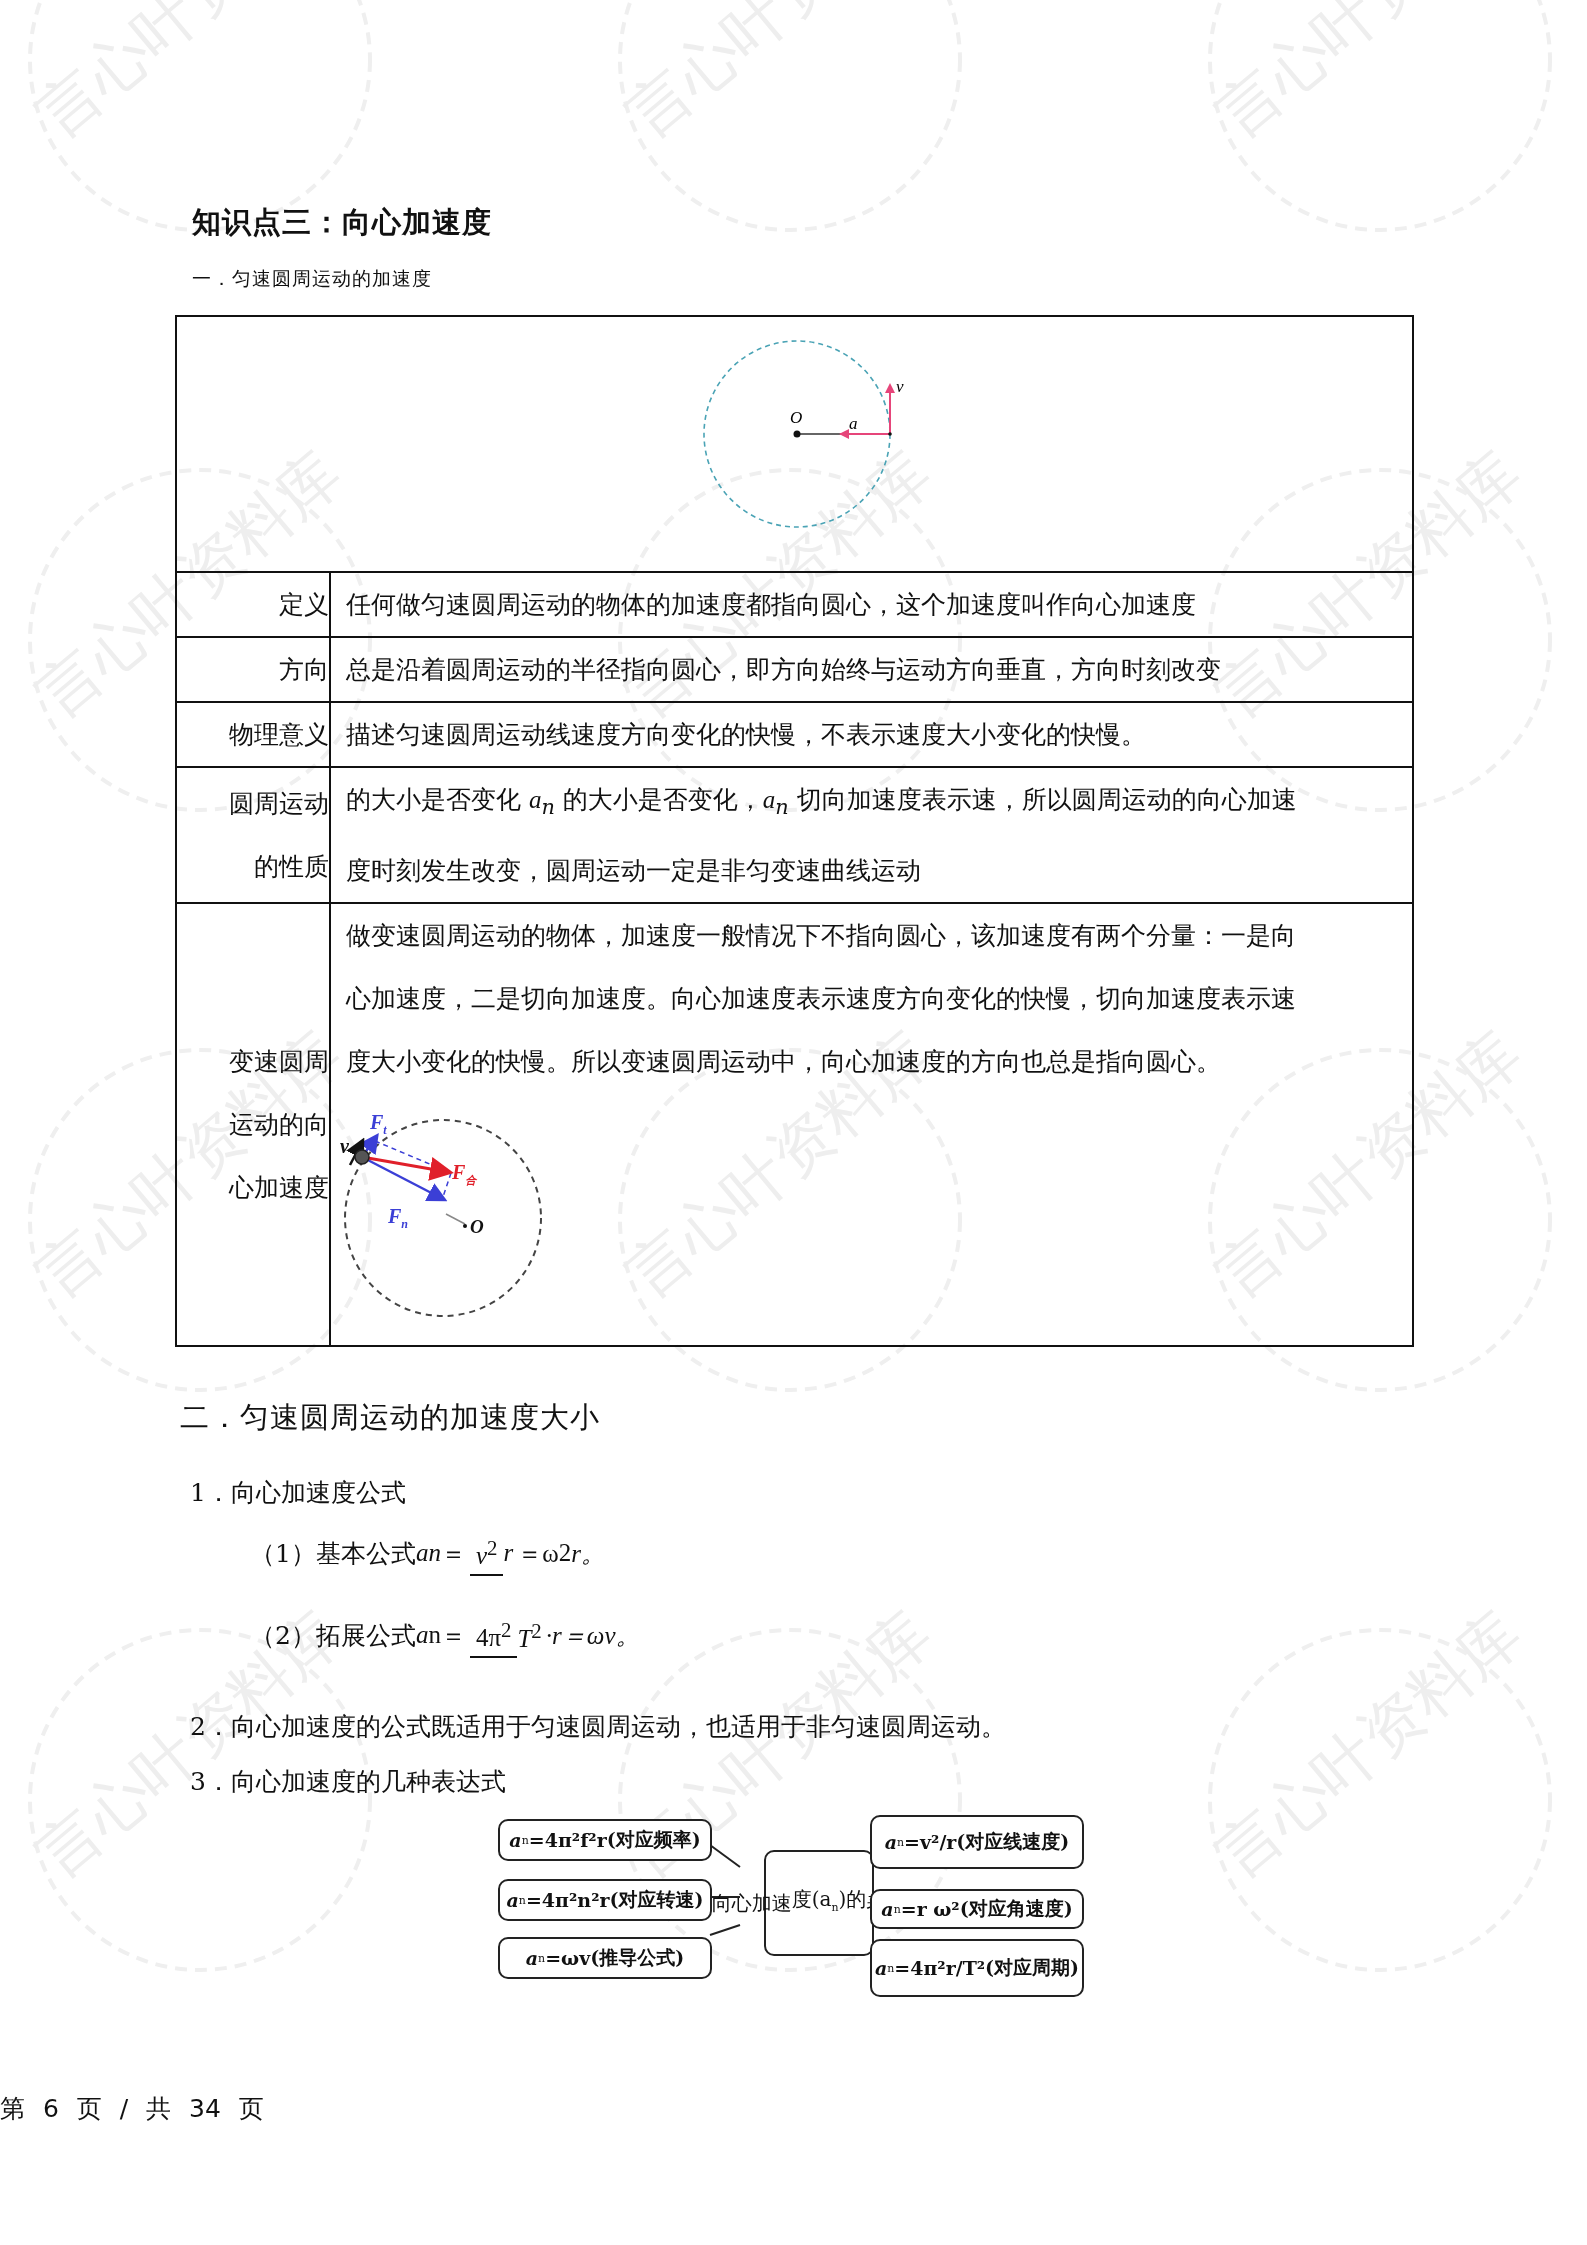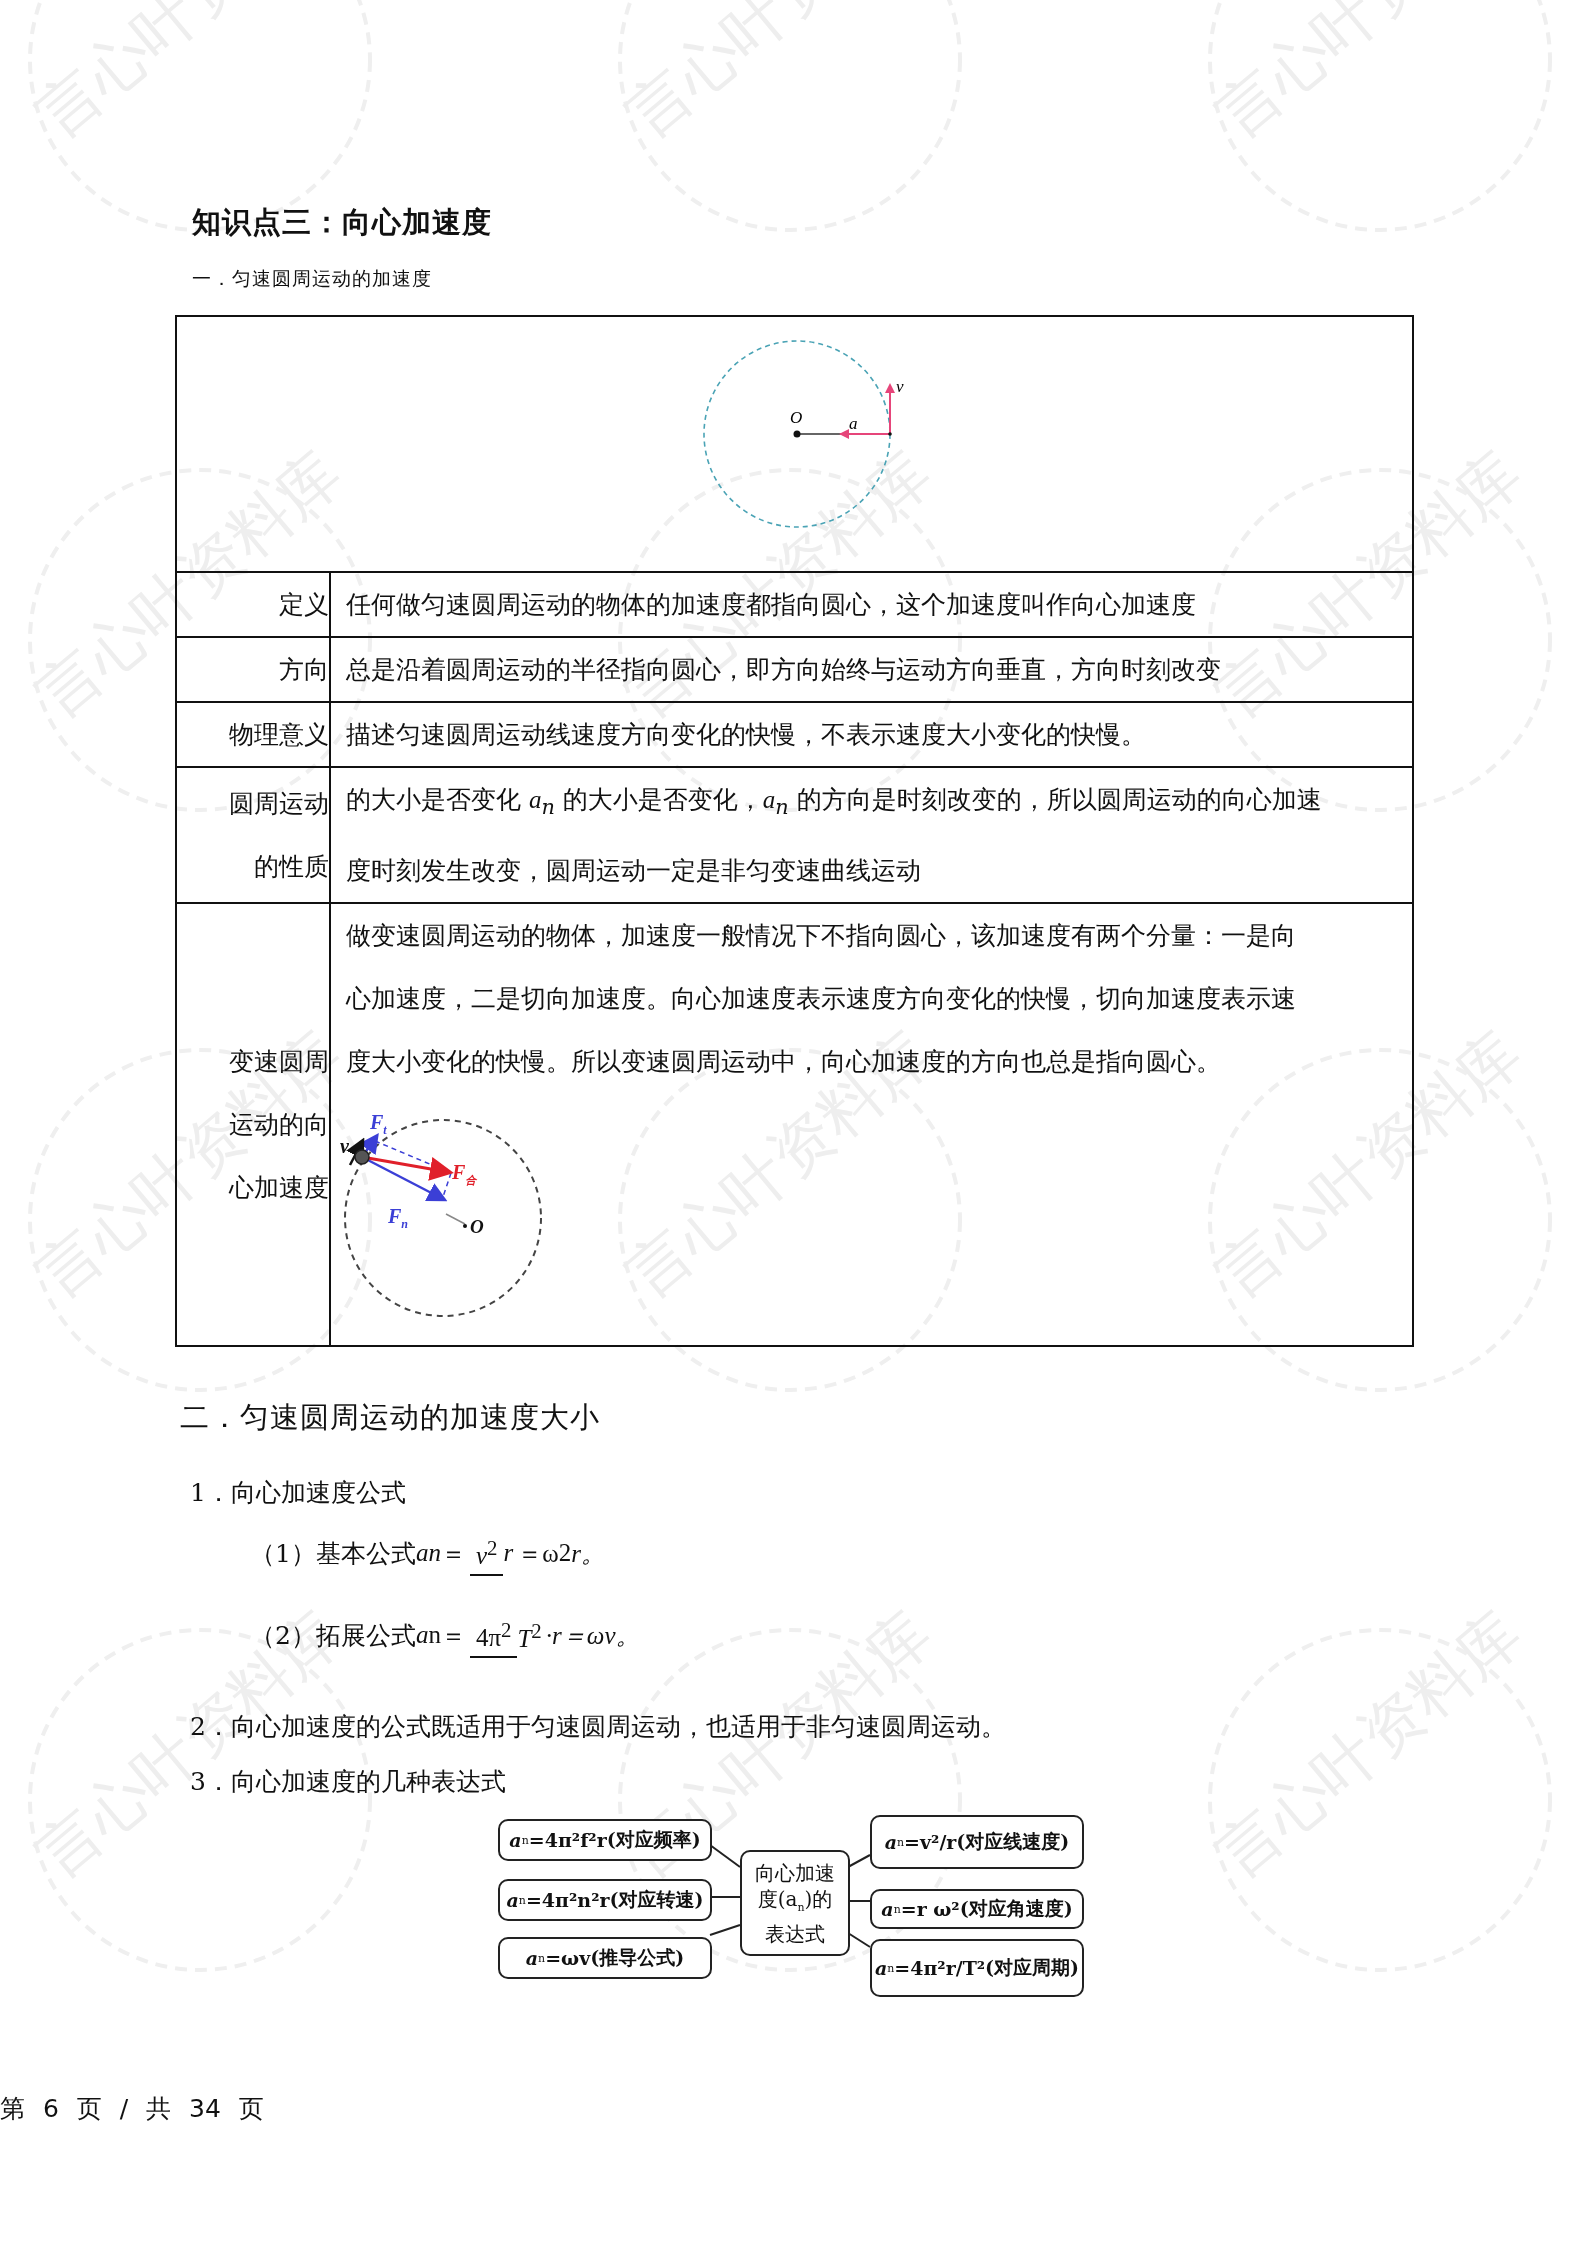--- a/index.html
+++ b/index.html
@@ -22,21 +22,21 @@
   .frac { display: inline-flex; flex-direction: row; align-items: center; vertical-align: middle; margin: 0 4px; }
   .frac .num { border-bottom: 2px solid #111; padding: 0 6px; line-height: 36px; }
   .frac .den { line-height: 36px; }
   i { font-style: italic; }
   .footer { left: 0; width: 1504px; top: 2092px; font-size: 25px; font-family: "DejaVu Sans", sans-serif; word-spacing: 10px; }
   .mind { position: absolute; left: 490px; top: 1815px; width: 620px; height: 200px; z-index: 1; }
   .box { position: absolute; border: 2px solid #222; border-radius: 10px; background: #fff;
          font-size: 19px; font-weight: bold; display: flex; align-items: center; justify-content: center;
          font-family: "DejaVu Serif", serif; white-space: nowrap; }
   .box .sub { font-size: 11px; font-weight: normal; vertical-align: sub; }
-  .center-box { flex-direction: column; line-height: 26px; font-size: 20px; font-weight: normal; text-align: center; }
+  .center-box { line-height: 26px; font-size: 20px; font-weight: normal; text-align: center; margin-left: 24px; }
 </style>
 </head>
 <body>
 
 <svg class="wm" viewBox="0 0 1587 2245">
   <g fill="none" stroke="#efefef" stroke-width="4" stroke-dasharray="12 8">
     <circle cx="200" cy="60" r="170"></circle>
       <circle cx="790" cy="60" r="170"></circle>
       <circle cx="1380" cy="60" r="170"></circle>
     <circle cx="200" cy="640" r="170"></circle>
@@ -98,21 +98,21 @@
   <tr>
     <td class="lbl">物理意义</td>
     <td class="val">描述匀速圆周运动线速度方向变化的快慢，不表示速度大小变化的快慢。</td>
   </tr>
   <tr>
     <td class="lbl multi">
       <div>圆周运动</div>
       <div>的性质</div>
     </td>
     <td class="val multi">
-      <div><span>的大小是否变化 </span><i class="formula">a</i><sub><i>n</i></sub><span> 的大小是否变化，</span><i class="formula">a</i><sub><i>n</i></sub><span> 的方向是时刻改变的，所以圆周运动的向心加速</span></div>
+      <div><span>的大小是否变化 </span><i class="formula">a</i><sub><i>n</i></sub><span> 的大小是否变化，</span><i class="formula">a</i><sub><i>n</i></sub><span> 切向加速度表示速，所以圆周运动的向心加速</span></div>
       <div>度时刻发生改变，圆周运动一定是非匀变速曲线运动</div>
     </td>
   </tr>
   <tr style="height:443px;">
     <td class="lbl multi" style="line-height:63px;border-radius:31px;">
       <div>变速圆周</div>
       <div>运动的向</div>
       <div>心加速度</div>
     </td>
     <td class="val multi" style="vertical-align:top;">

